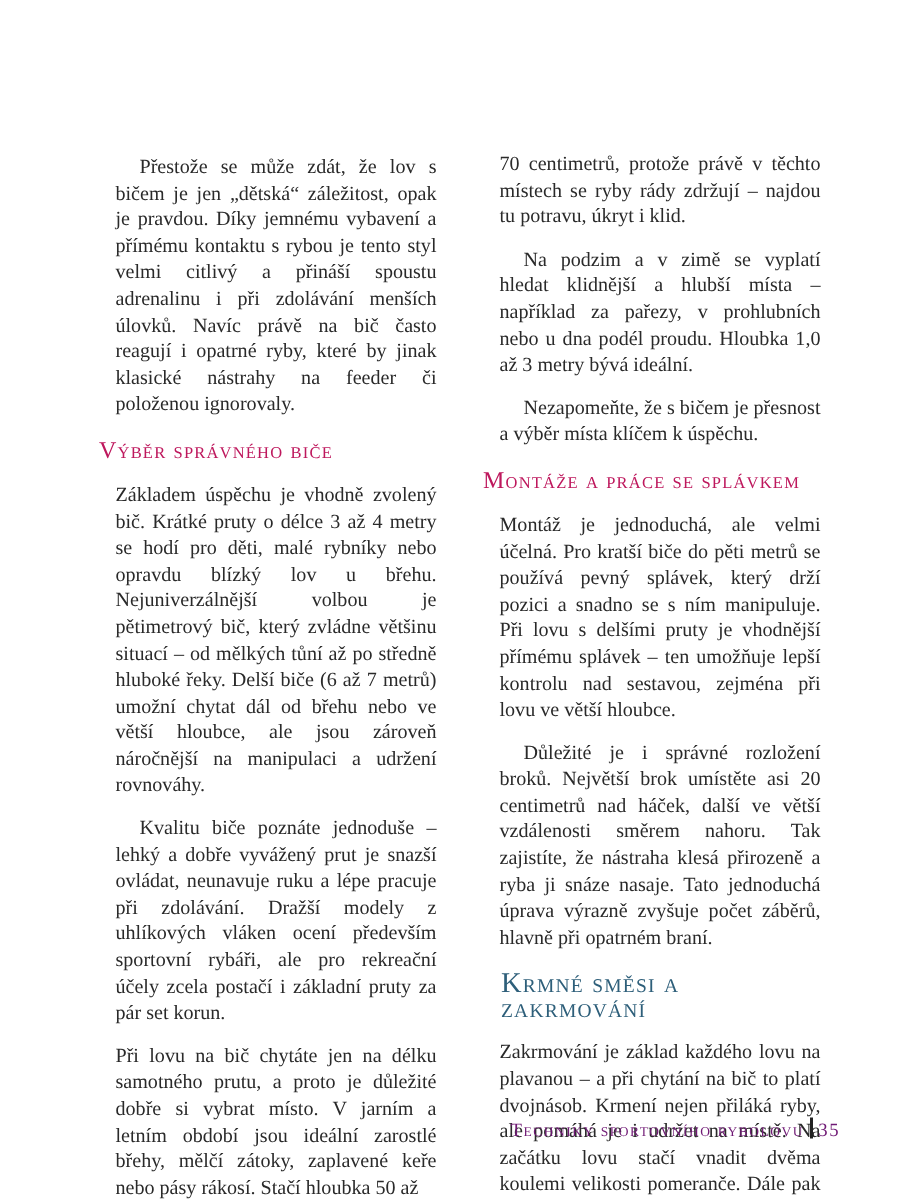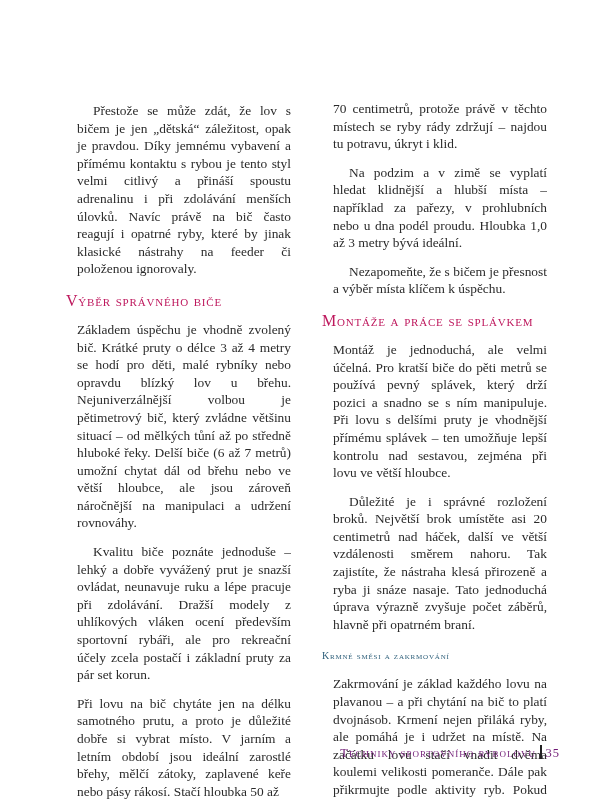--- a/index.html
+++ b/index.html
@@ -12,22 +12,22 @@
   .col.right { left:322px; top:89px; }
   p { margin:11px; text-align:justify; hyphens:manual; }
   p.indent { text-indent:16px; }
   p.noindent { text-indent:0; }
   h2 {
     margin:0; font-weight:normal; font-variant:small-caps; letter-spacing:0.8px;
     font-size:16px; line-height:18px; color:#be185d;
   }
   h2.sec { margin-top:14px; margin-bottom:4px; }
   h3 {
-    margin:0; font-weight:normal; font-variant:small-caps; letter-spacing:0.8px;
-    font-size:10px; line-height:17px; color:#2e5f7a;
+    margin:12px; font-weight:normal; font-variant:small-caps; letter-spacing:0.8px;
+    font-size:19px; line-height:17px; color:#2e5f7a;
     margin-top:14px; margin-bottom:6px;
   }
   .footer {
     position:absolute; top:745px; right:52px; font-size:12.5px;
     font-variant:small-caps; letter-spacing:1px; color:#701a75;
   }
   .footer .sep { display:inline-block; width:1.5px; height:14px; background:#222; vertical-align:-2px; margin:0 4px; }
 </style>
 </head>
 <body>

